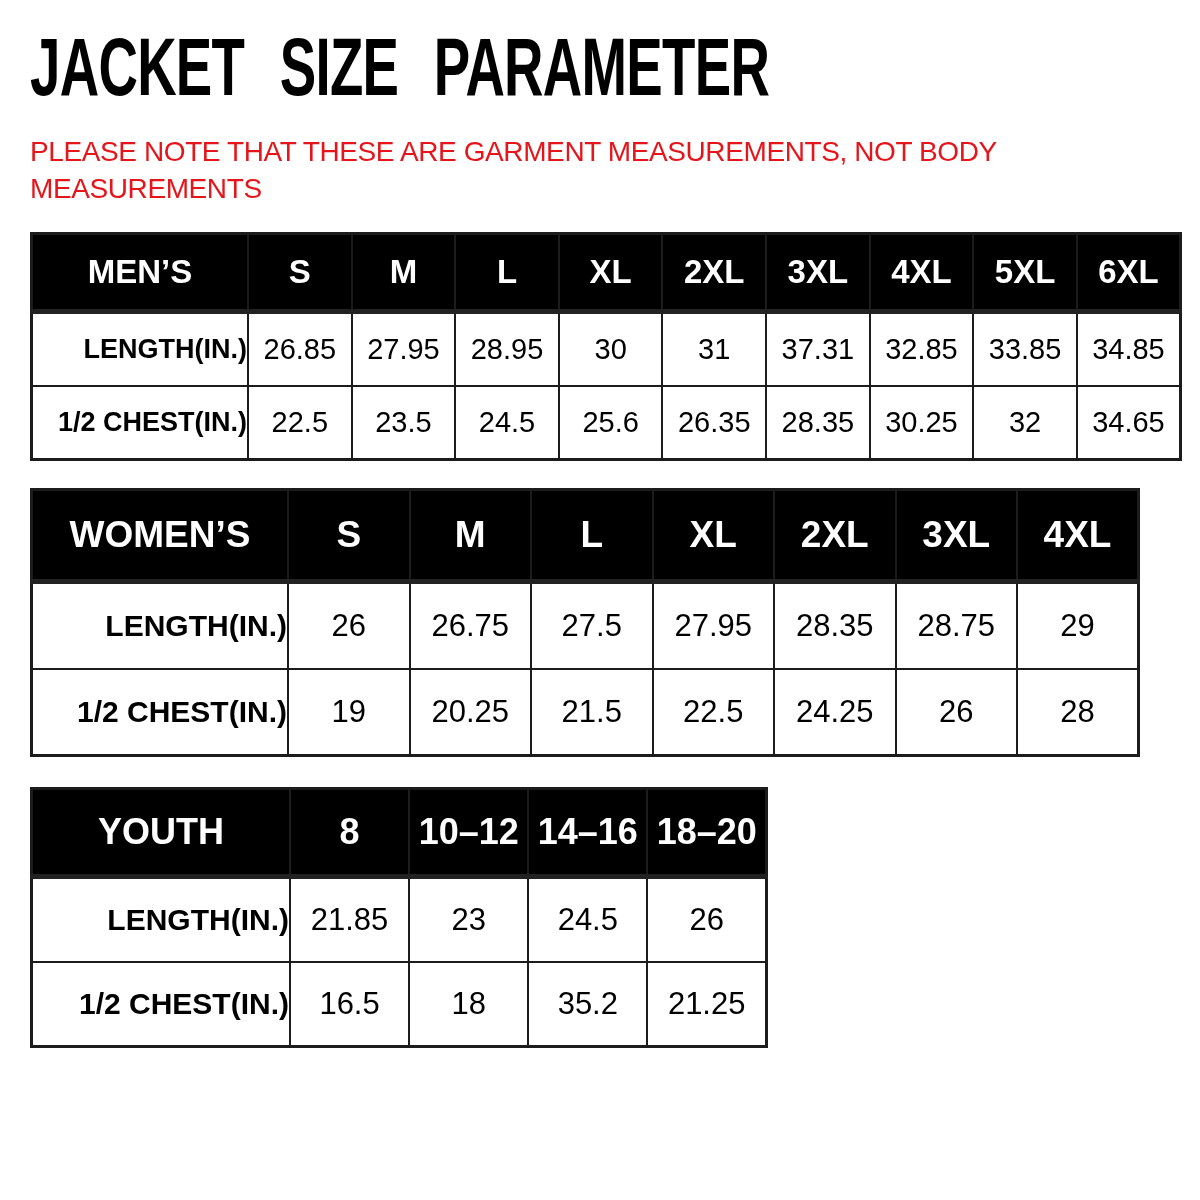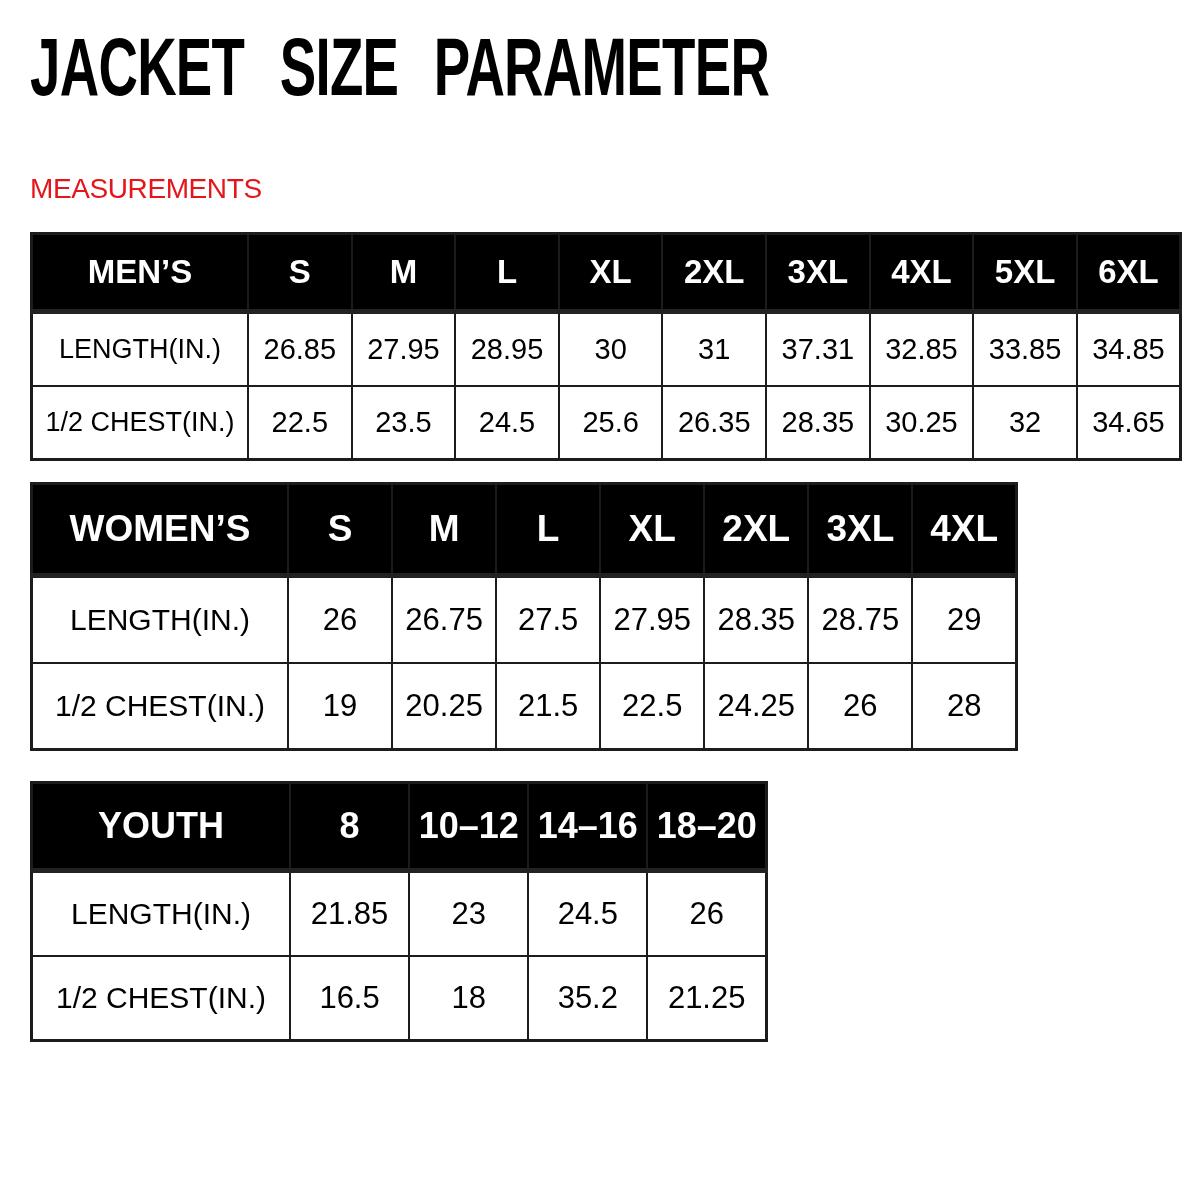--- a/index.html
+++ b/index.html
@@ -47,31 +47,31 @@
     padding:0;
     overflow:hidden;
   }
   thead th{
     background:#000000;
     color:#ffffff;
     font-weight:bold;
     border-bottom:5px solid #222;
   }
   tbody td{background:#ffffff;}
-  td.rowlabel{font-weight:normal;}
+  td.rowlabel{font-weight:bold;text-align:right;}
 
   
   .mens{width:1152px;margin-top:24px;}
   .mens thead th{height:74px;font-size:33px;}
   .mens tbody td{height:71px;font-size:29px;}
   .mens th:first-child,.mens td:first-child{width:214px;}
   .mens td.rowlabel{font-size:27px;}
 
   
-  .womens{width:988px;margin-top:21px;}
+  .womens{width:1110px;margin-top:27px;}
   .womens thead th{height:88px;font-size:37px;}
   .womens tbody td{height:84px;font-size:31px;}
   .womens th:first-child,.womens td:first-child{width:254px;}
   .womens td.rowlabel{font-size:30px;}
 
   
   .youth{width:738px;margin-top:30px;}
   .youth thead th{height:84px;font-size:36px;}
   .youth tbody td{height:82px;font-size:31px;}
   .youth th:first-child,.youth td:first-child{width:256px;}
@@ -87,21 +87,21 @@
   }
 </style>
 </head>
 <body>
 
 <div class="page">
 
   <h1 class="title">JACKET SIZE PARAMETER</h1>
 
   <p class="note">
-    <br>
+    <span>PLEASE NOTE THAT THESE ARE GARMENT MEASUREMENTS, NOT BODY</span><br>
     <span>MEASUREMENTS</span>
   </p>
 
   <table class="mens">
       <thead>
         <tr>
           <th>MEN’S</th>
           <th>S</th>
           <th>M</th>
           <th>L</th>

